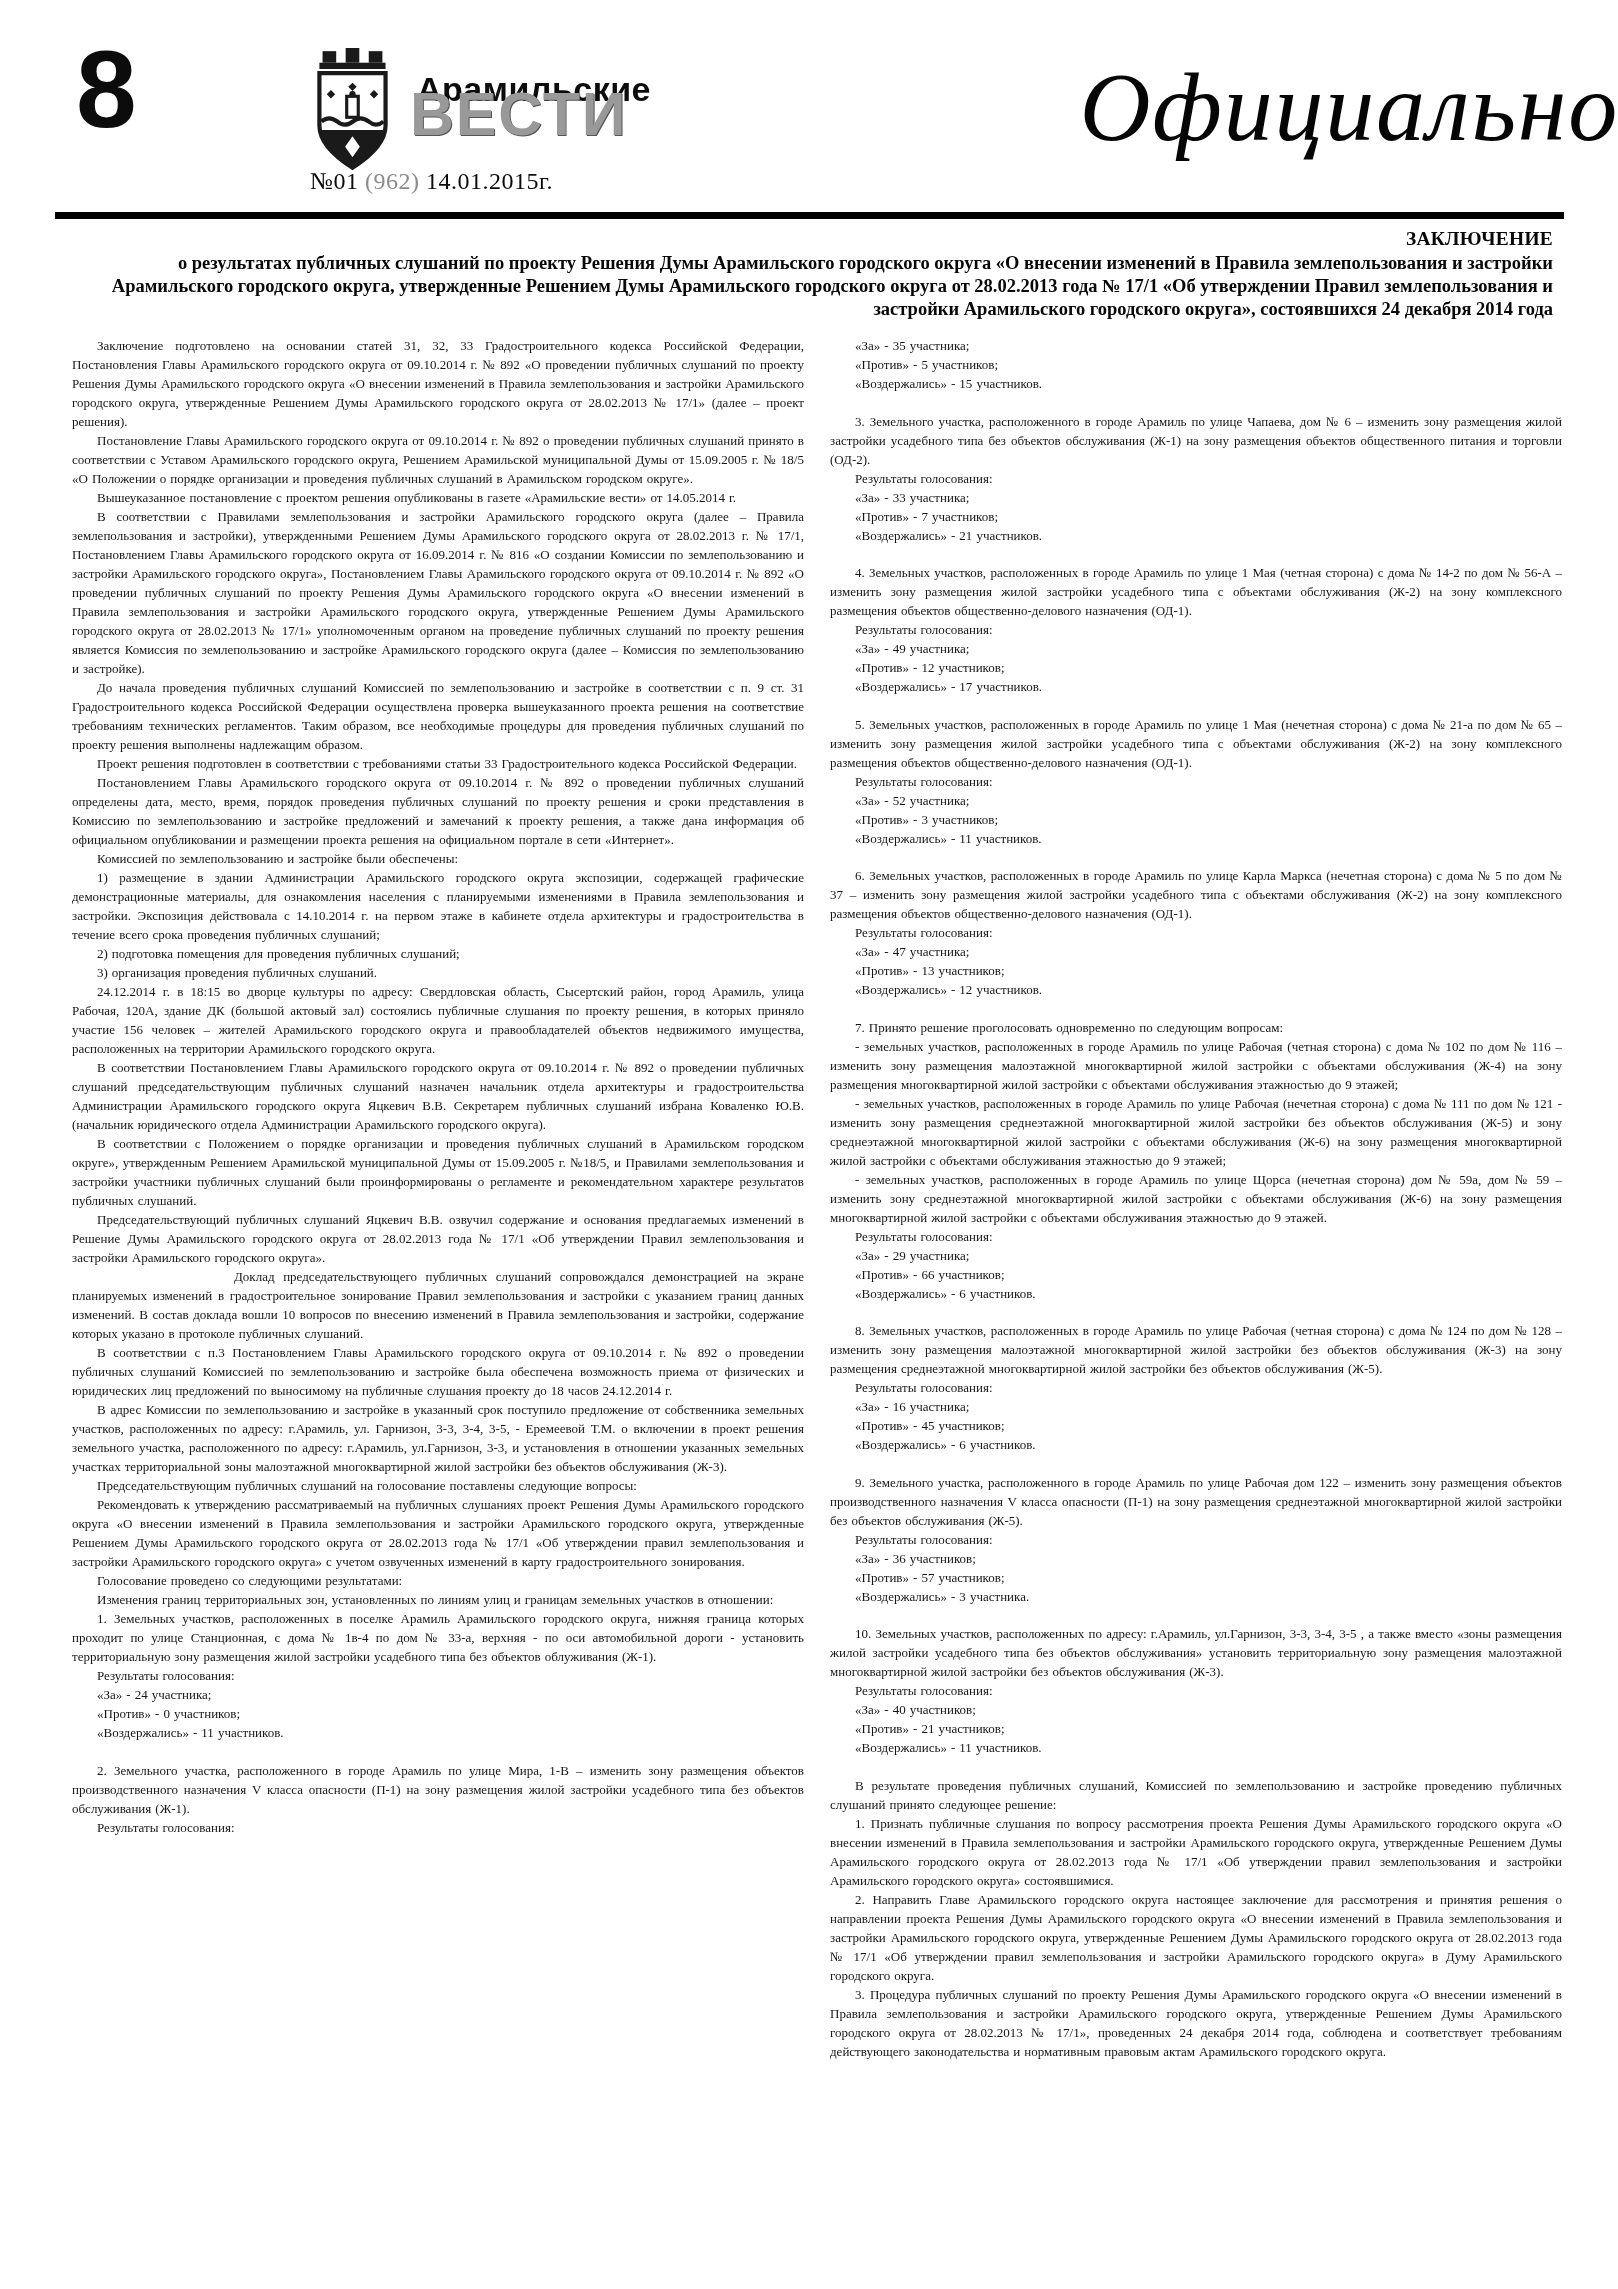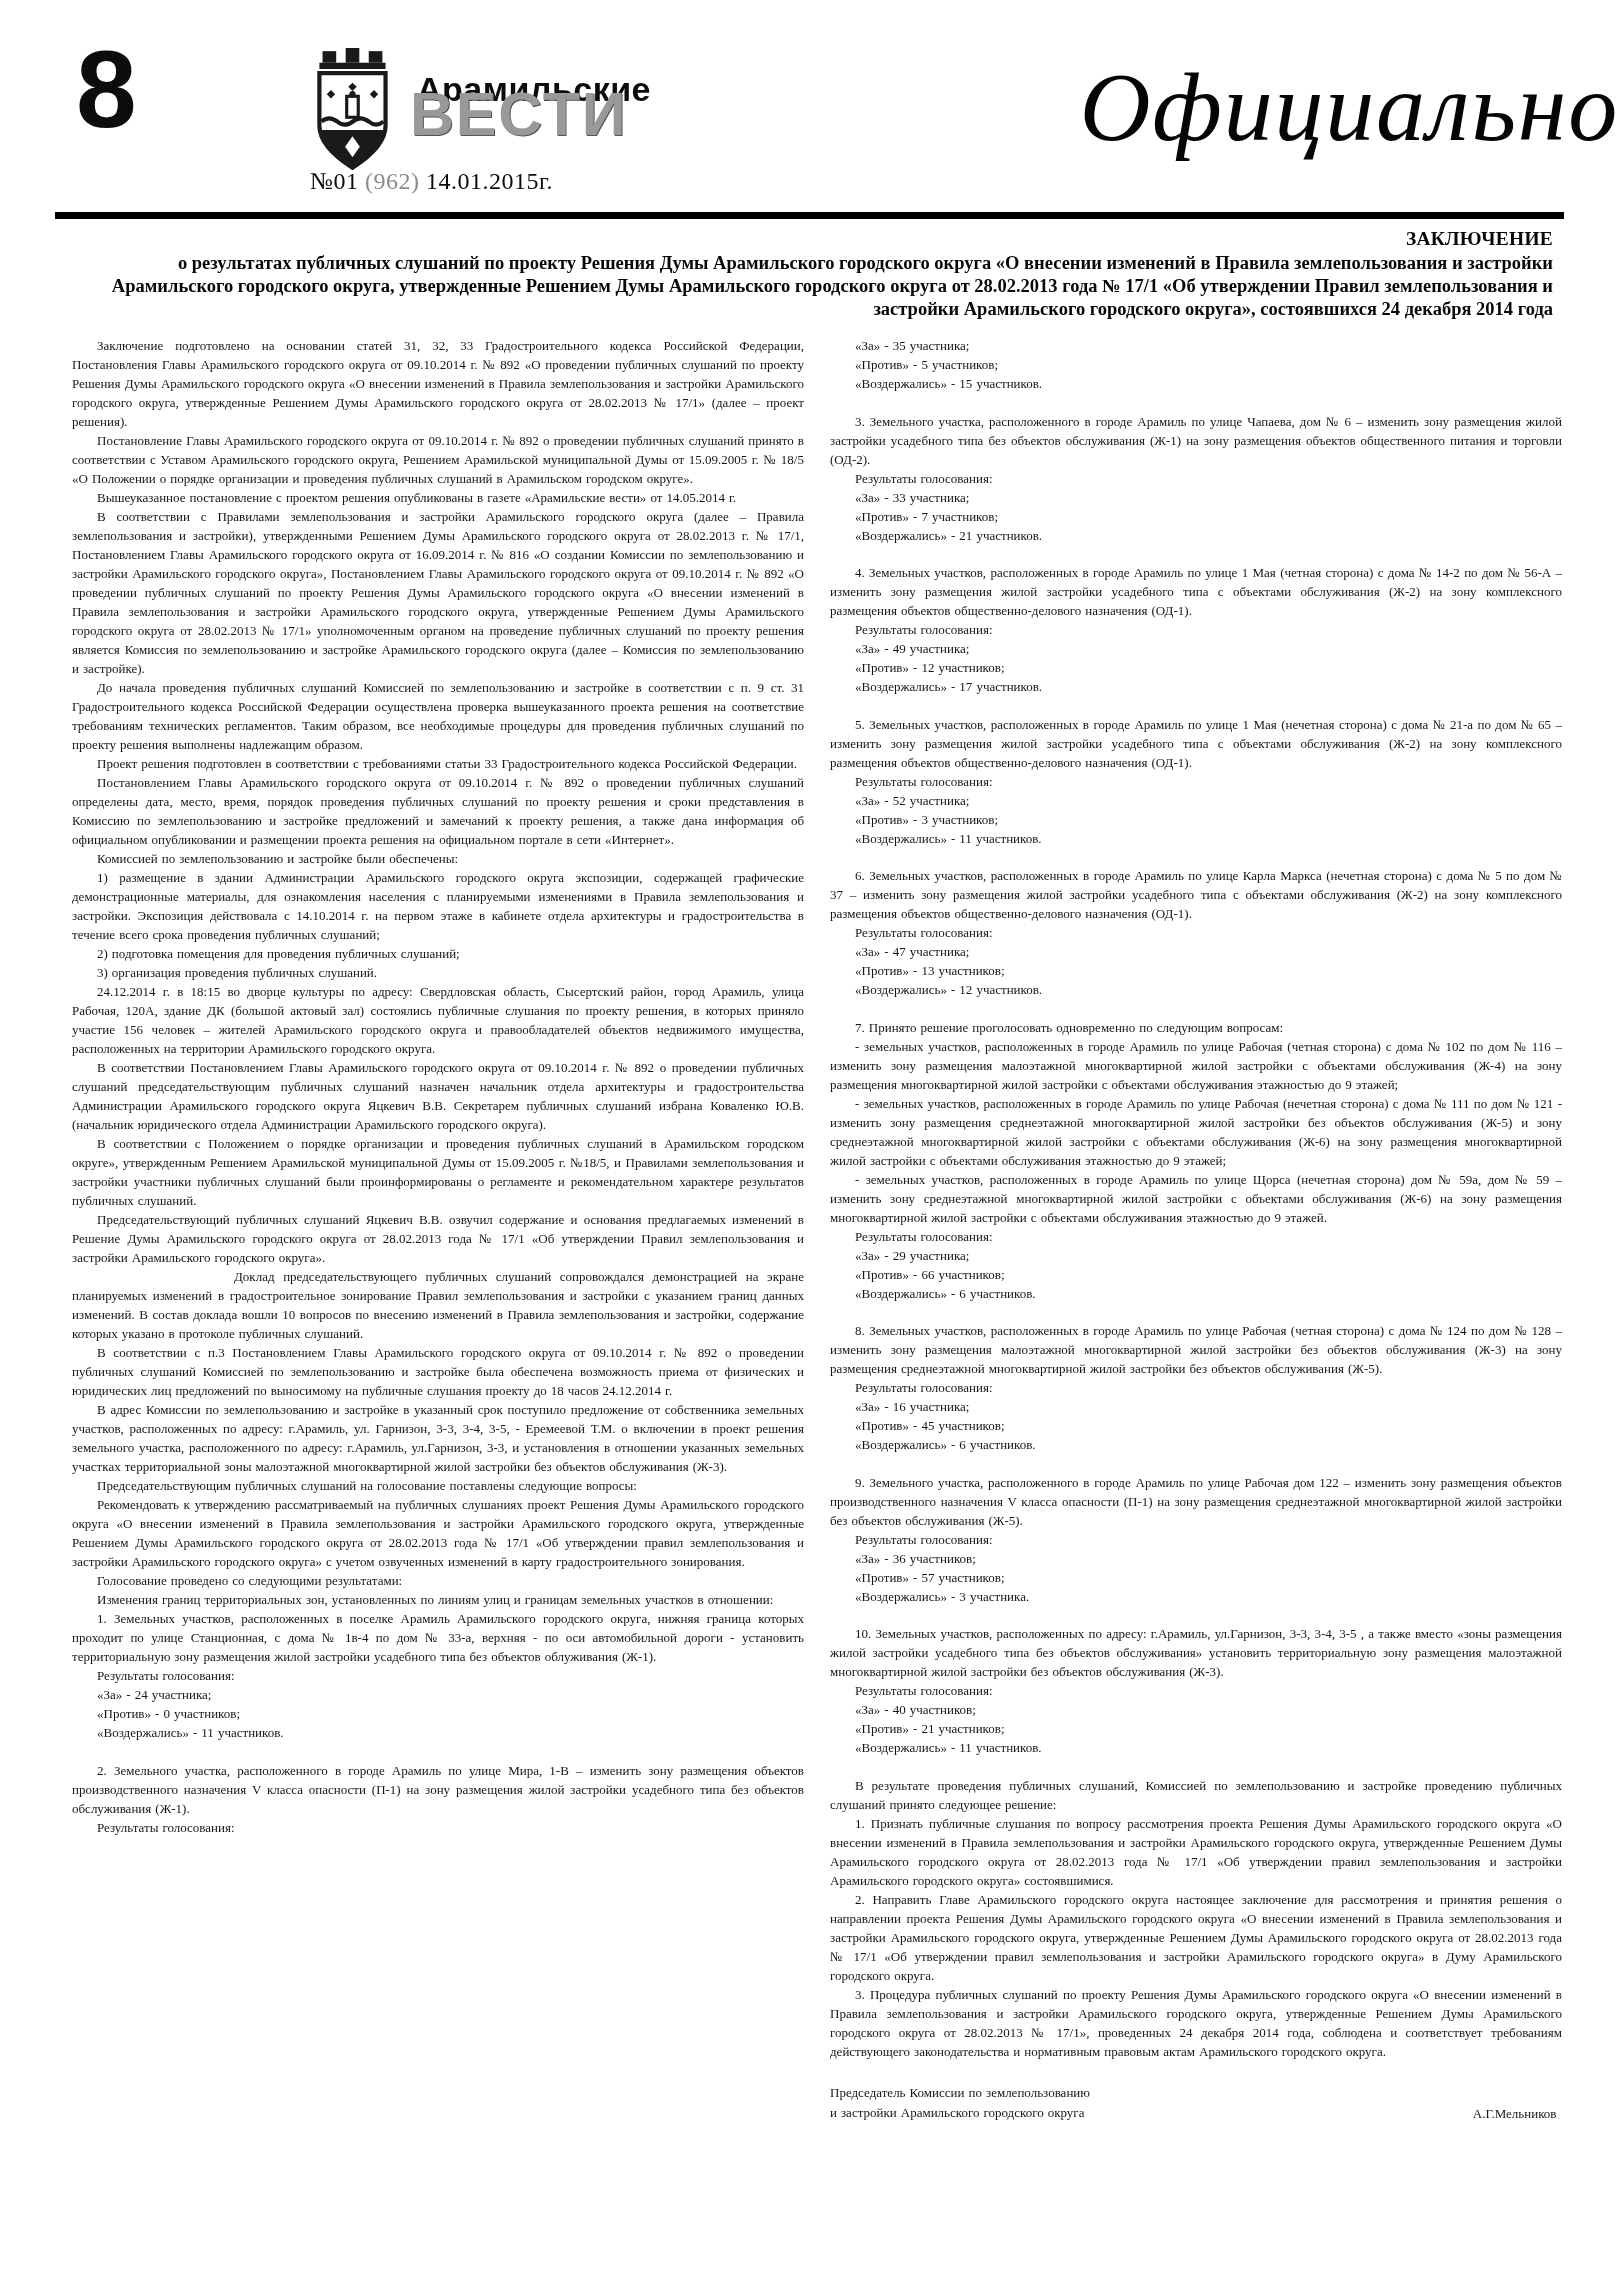--- a/index.html
+++ b/index.html
@@ -217,24 +217,17 @@
           <p class="para">Результаты голосования:</p>
           <p class="para">«За» - 40 участников;</p>
           <p class="para">«Против» - 21 участников;</p>
           <p class="para">«Воздержались» - 11 участников.</p>
           <div class="gap"></div>
           <p class="para">В результате проведения публичных слушаний, Комиссией по землепользованию и застройке проведению публичных слушаний принято следующее решение:</p>
           <p class="para">1. Признать публичные слушания по вопросу рассмотрения проекта Решения Думы Арамильского городского округа «О внесении изменений в Правила землепользования и застройки Арамильского городского округа, утвержденные Решением Думы Арамильского городского округа от 28.02.2013 года № 17/1 «Об утверждении правил землепользования и застройки Арамильского городского округа» состоявшимися.</p>
           <p class="para">2. Направить Главе Арамильского городского округа настоящее заключение для рассмотрения и принятия решения о направлении проекта Решения Думы Арамильского городского округа «О внесении изменений в Правила землепользования и застройки Арамильского городского округа, утвержденные Решением Думы Арамильского городского округа от 28.02.2013 года № 17/1 «Об утверждении правил землепользования и застройки Арамильского городского округа» в Думу Арамильского городского округа.</p>
           <p class="para">3. Процедура публичных слушаний по проекту Решения Думы Арамильского городского округа «О внесении изменений в Правила землепользования и застройки Арамильского городского округа, утвержденные Решением Думы Арамильского городского округа от 28.02.2013 № 17/1», проведенных 24 декабря 2014 года, соблюдена и соответствует требованиям действующего законодательства и нормативным правовым актам Арамильского городского округа.</p>
         </div>
-      <div class="signature">
-        <div class="sig-left">
-          <div>Председатель Комиссии по землепользованию</div>
-          <div>и застройки Арамильского городского округа</div>
-        </div>
-        <div class="sig-name">А.Г.Мельников</div>
-      </div>
     </div>
   </main>
 
 </div>
 
 
 </body></html>

